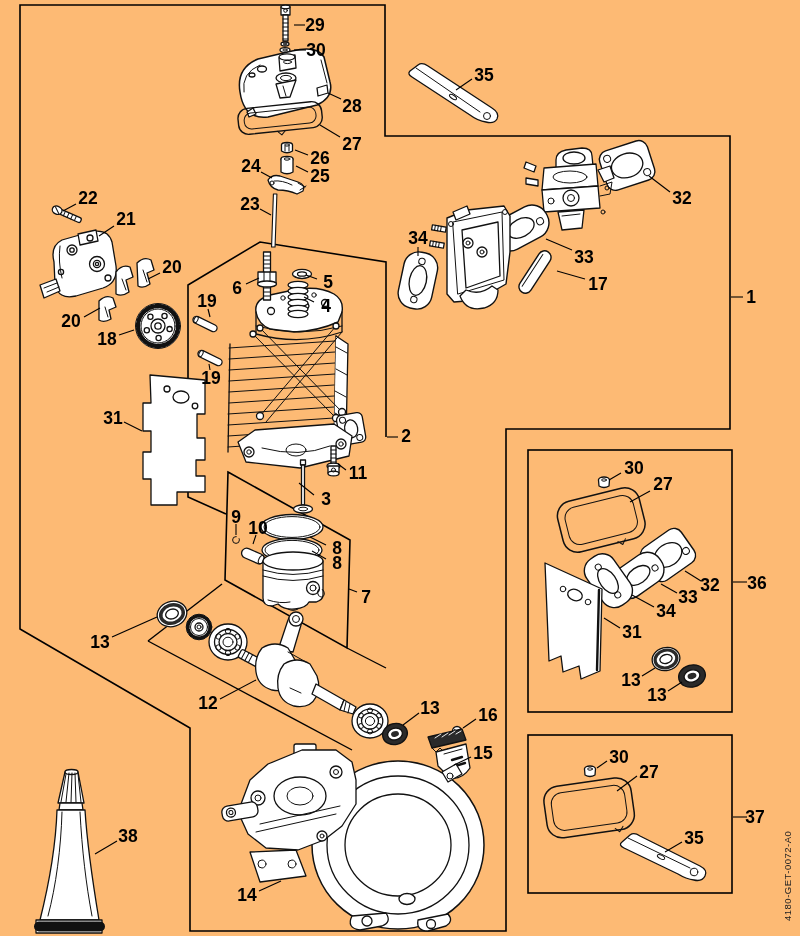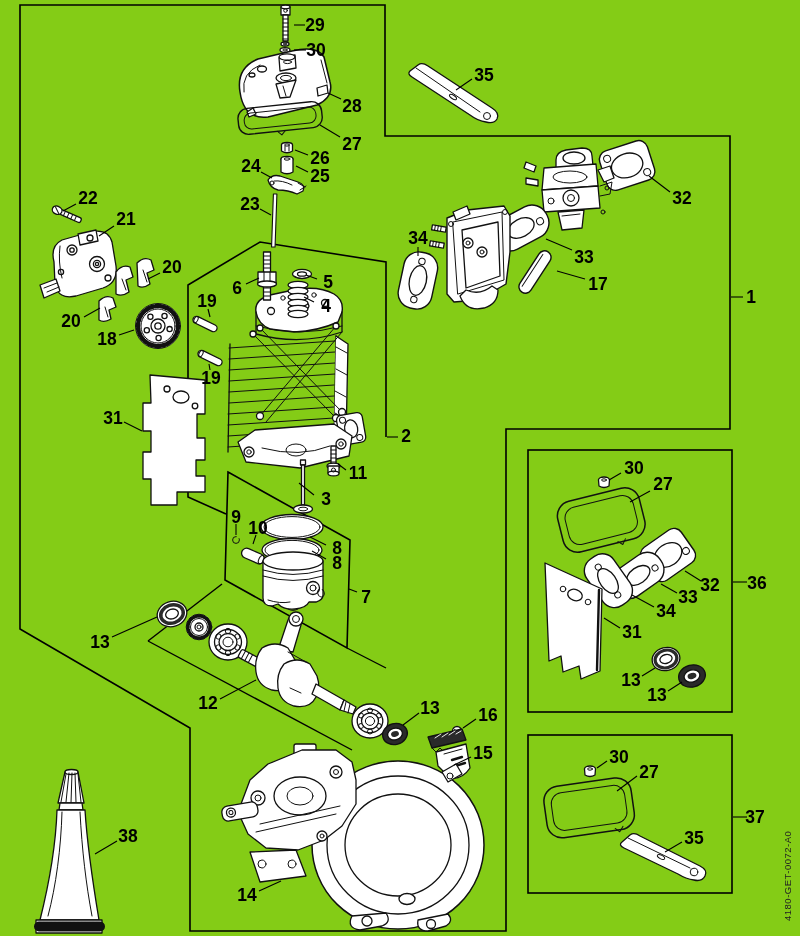--- a/index.html
+++ b/index.html
@@ -1,16 +1,16 @@
 <!DOCTYPE html>
 <html><head>
 <meta charset="utf-8">
 <style>
   html,body{margin:0;padding:0;background:#fff;}
-  .page{width:800px;height:936px;position:relative;background:#84cc16;overflow:hidden;}
+  .page{width:800px;height:936px;position:relative;background:#fdba74;overflow:hidden;}
   svg{display:block;}
   .frame{fill:none;stroke:#000;stroke-width:1.6px;}
   .band{fill:none;stroke:#000;stroke-width:1.4px;}
   .callout{font-family:"Liberation Sans","DejaVu Sans",sans-serif;font-weight:bold;font-size:17.5px;fill:#000;}
   .leader{stroke:#000;stroke-width:1.1px;fill:none;}
   .wm{font-family:"Liberation Sans","DejaVu Sans",sans-serif;font-size:9.5px;fill:#222;letter-spacing:.5px;}
   .art{stroke:#111;fill:none;stroke-width:1.3px;stroke-linejoin:round;stroke-linecap:round;}
   .w{fill:#fff;}
   .dk{fill:#2a2a2a;}
   .thin{stroke-width:1px;}

